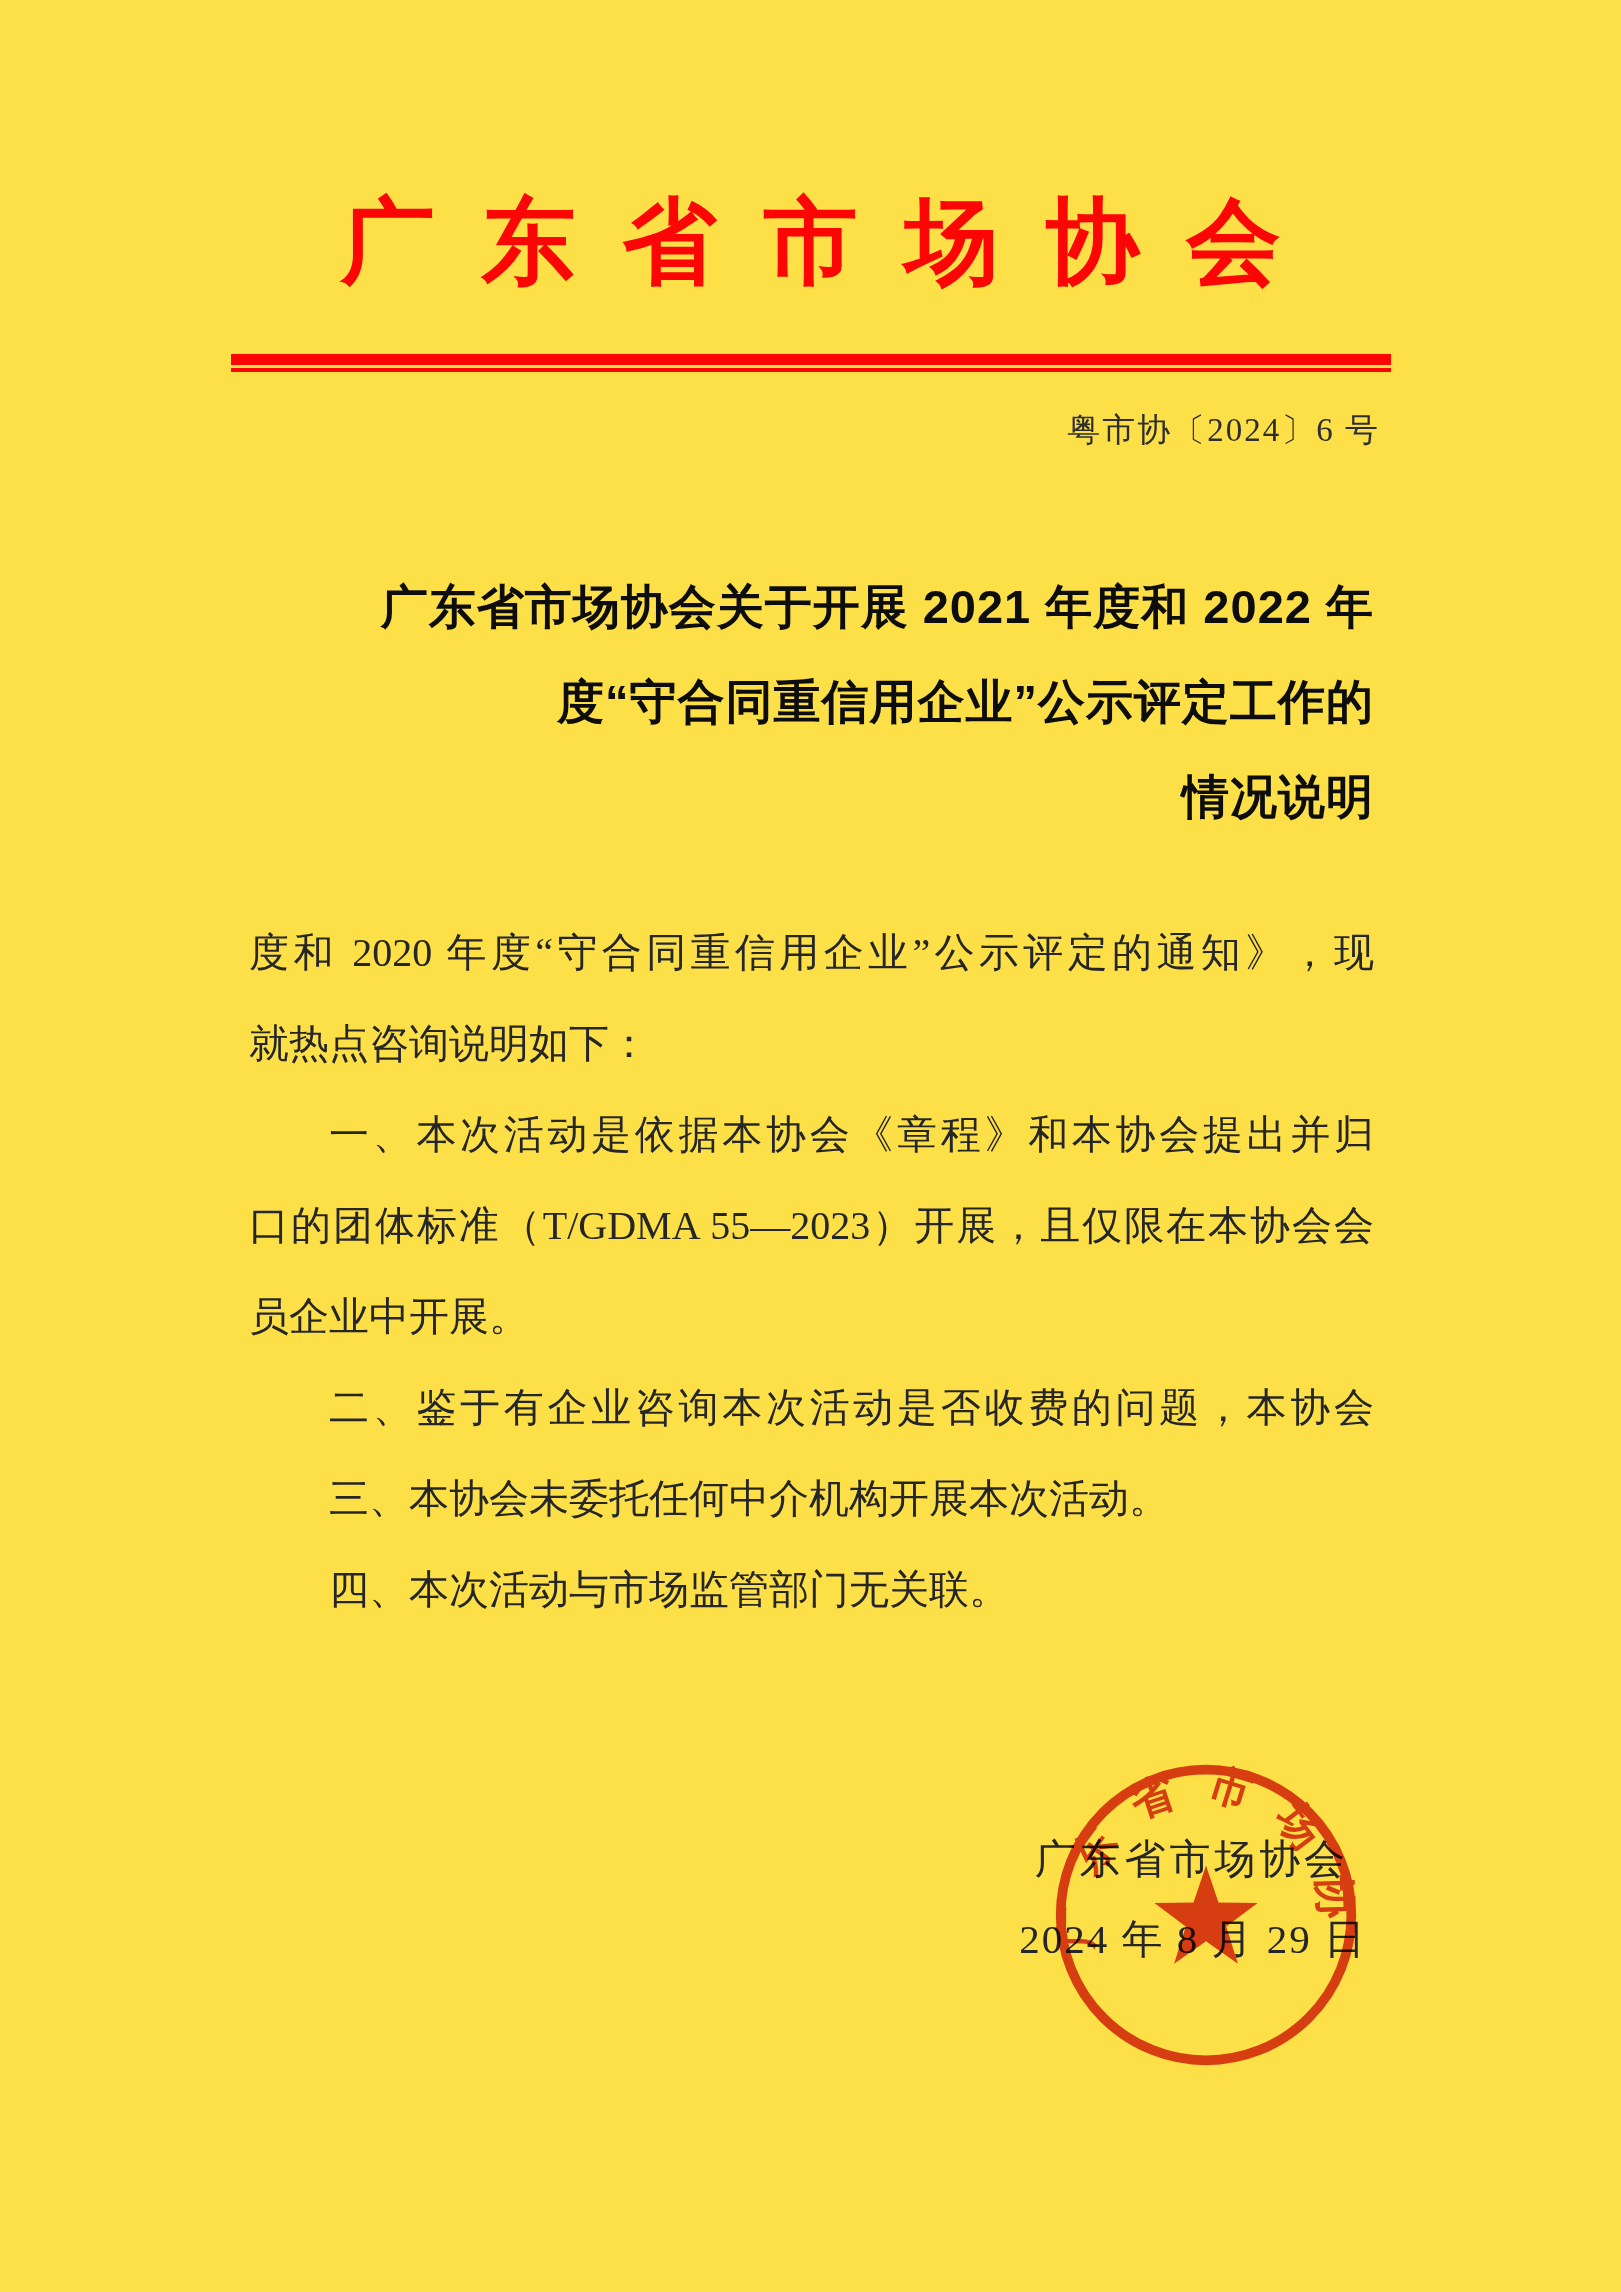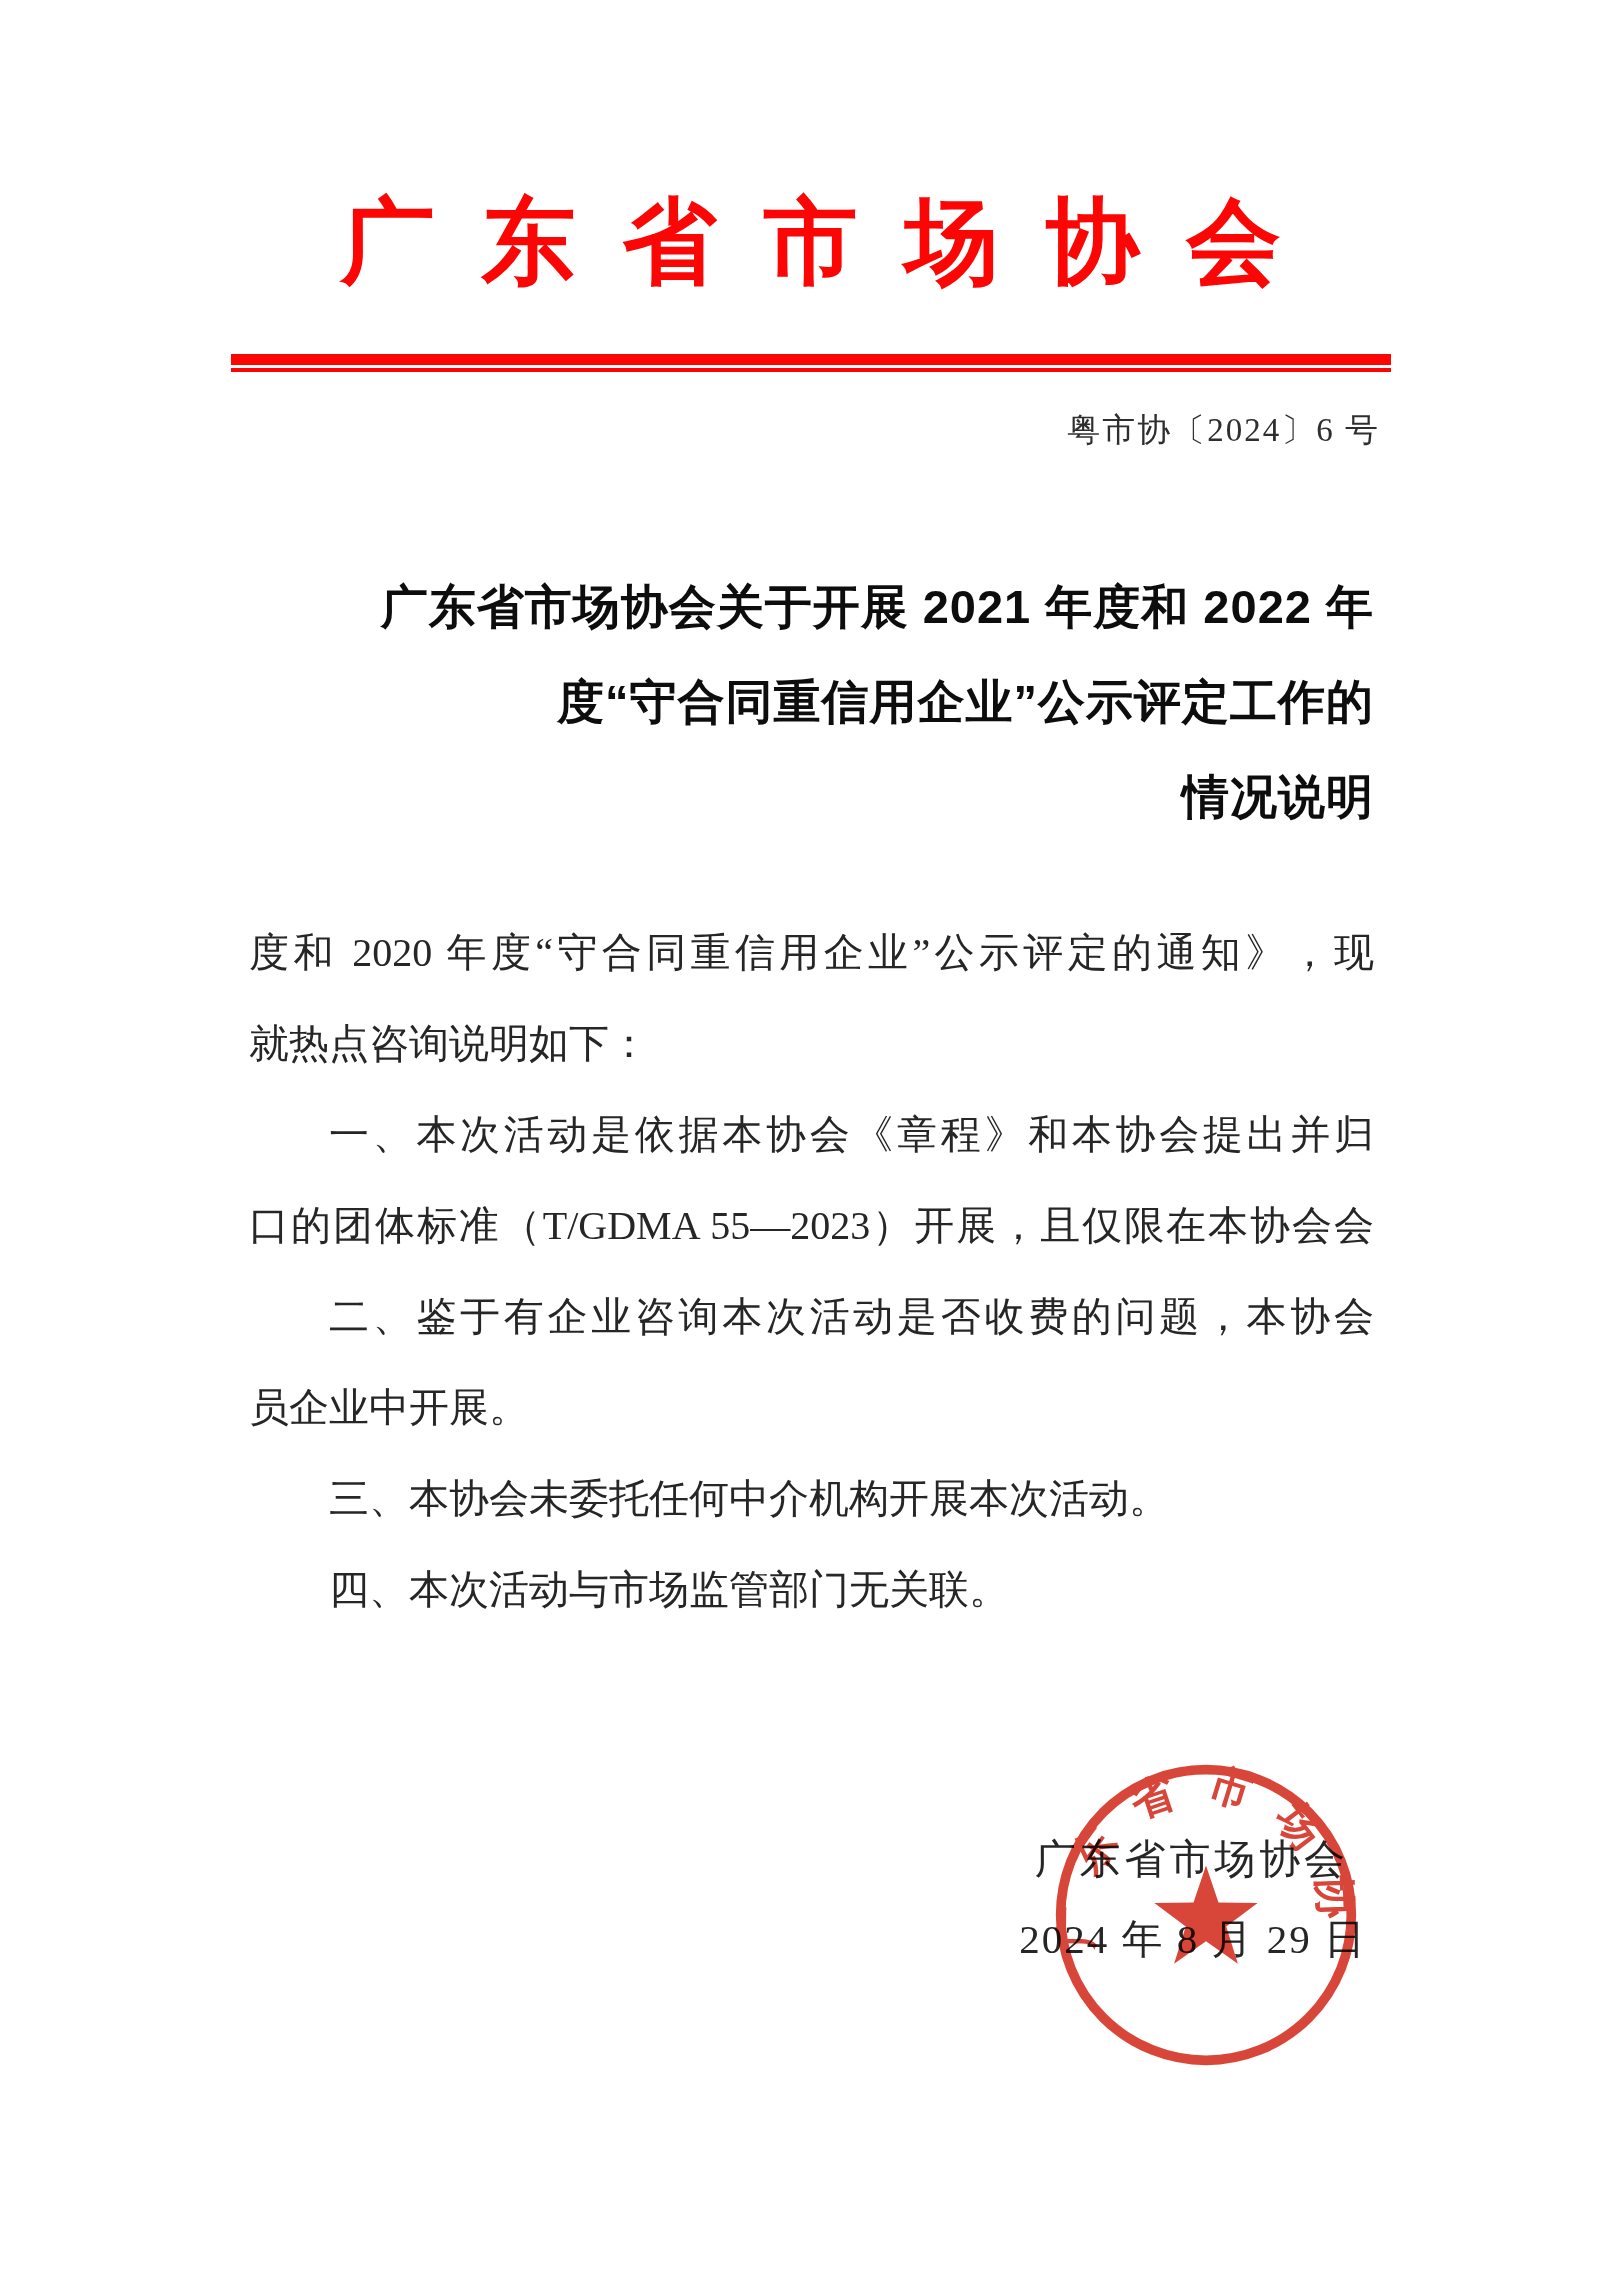--- a/index.html
+++ b/index.html
@@ -1,20 +1,20 @@
 <!DOCTYPE html>
 <html style="--accent: #fb0505; --seal: #d5382b;"><head>
 <meta charset="utf-8">
 <style>
   html,body { margin:0; padding:0; background:#e8e8e8; }
   .page {
     position:relative;
     width:1621px; height:2293px;
     margin:0 auto;
-    background:#ffffff;
+    background:#fde047;
     overflow:hidden;
     font-family:"Liberation Serif","DejaVu Serif",serif;
     color:#262626;
   }
   
   .org-title {
     position:absolute; top:178px; left:0; width:100%;
     text-align:center;
     font-family:"DejaVu Serif","Liberation Serif",serif;
     font-weight:700;
@@ -80,22 +80,22 @@
     <div>广东省市场协会关于开展 2021 年度和 2022 年</div>
     <div>度“守合同重信用企业”公示评定工作的</div>
     <div>情况说明</div>
   </div>
 
   <div class="body-text" id="body-container">
       <div class="line fill">度和 2020 年度“守合同重信用企业”公示评定的通知》，现</div>
       <div class="line">就热点咨询说明如下：</div>
       <div class="line indent fill">一、本次活动是依据本协会《章程》和本协会提出并归</div>
       <div class="line fill">口的团体标准（T/GDMA 55—2023）开展，且仅限在本协会会</div>
+      <div class="line">员企业中开展。</div>
       <div class="line indent fill">二、鉴于有企业咨询本次活动是否收费的问题，本协会</div>
-      <div class="line">员企业中开展。</div>
       <div class="line indent">三、本协会未委托任何中介机构开展本次活动。</div>
       <div class="line indent">四、本次活动与市场监管部门无关联。</div>
     </div>
 
   <div class="sig-org">广东省市场协会</div>
   <div class="sig-date">2024 年 8 月 29 日</div>
 
   <div class="seal">
     <svg viewBox="0 0 320 320">
       <circle cx="160" cy="160" r="150" fill="none" stroke="currentColor" stroke-width="10"></circle>

